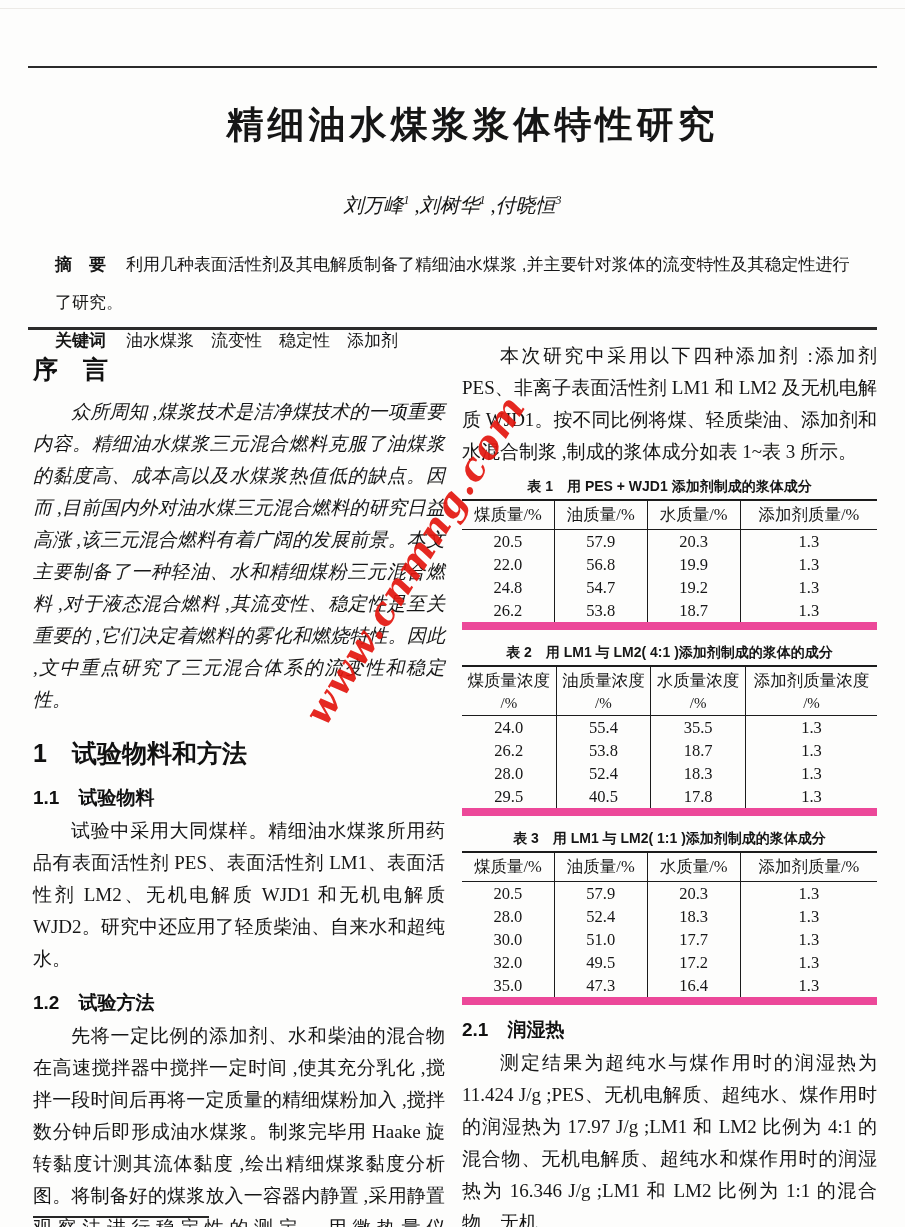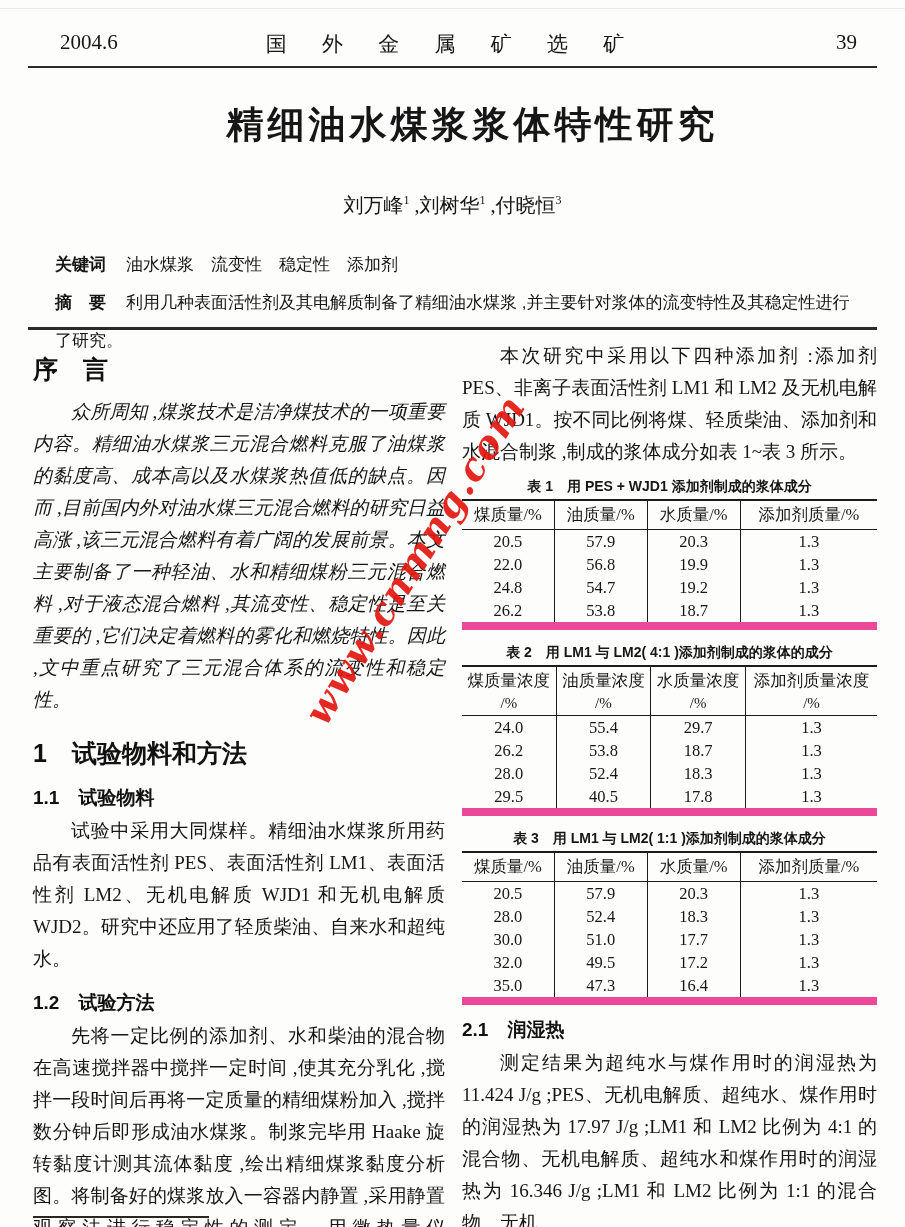--- a/index.html
+++ b/index.html
@@ -12,21 +12,21 @@
   .jheader .issue{position:absolute;left:30px;top:0;}
   .jheader .journal{position:absolute;left:50%;top:0;transform:translateX(-50%);
         white-space:nowrap;letter-spacing:15px;font-size:21px;}
   .jheader .pagenum{position:absolute;right:18px;top:0;}
   .rule-header{position:absolute;top:66px;left:28px;width:849px;height:2px;background:#2b2b2b;}
 
   
   .article-title{position:absolute;top:100px;left:0;width:100%;margin:0;text-align:center;
         font-family:"Liberation Sans","DejaVu Sans",sans-serif;font-weight:bold;
         font-size:37px;letter-spacing:4px;padding-left:20px;}
-  .authors{position:absolute;top:192px;left:0;width:100%;text-align:center;font-size:20px;}
+  .authors{position:absolute;top:192px;left:0;width:100%;text-align:center;font-size:20px;font-style:italic;}
   .authors sup{font-size:12px;}
 
   
   .abstract{position:absolute;top:246px;left:55px;width:800px;
         font-family:"Liberation Sans","DejaVu Sans",sans-serif;font-size:17px;line-height:38px;}
   .abstract .lbl{font-weight:bold;margin-right:20px;}
   .rule-divider{position:absolute;top:327px;left:28px;width:849px;height:3px;background:#2b2b2b;}
 
   
   .col{position:absolute;}
@@ -65,36 +65,31 @@
         transform:rotate(-58deg);pointer-events:none;}
 
   .footnote-rule{position:absolute;left:33px;top:1216px;width:176px;height:2px;background:#262626;}
 </style>
 </head>
 <body>
 
 <div class="page">
   <div class="scan-top"></div>
 
-  <div class="jheader">
-    <span class="issue">2004.6</span>
-    <span class="journal">国 外 金 属 矿 选 矿</span>
-    <span class="pagenum">39</span>
-  </div>
   <div class="rule-header"></div>
 
   <h1 class="article-title">精细油水煤浆浆体特性研究</h1>
   <div class="authors"><span>刘万峰<sup>1</sup></span> ,<span>刘树华<sup>1</sup></span> ,<span>付晓恒<sup>3</sup></span></div>
 
   <div class="abstract">
     <div>
-      <span class="lbl">关键词</span><span>油水煤浆　流变性　稳定性　添加剂</span>
+      <span class="lbl">摘　要</span><span>利用几种表面活性剂及其电解质制备了精细油水煤浆 ,并主要针对浆体的流变特性及其稳定性进行了研究。</span>
     </div>
     <div>
-      <span class="lbl">摘　要</span><span>利用几种表面活性剂及其电解质制备了精细油水煤浆 ,并主要针对浆体的流变特性及其稳定性进行了研究。</span>
+      <span class="lbl">关键词</span><span>油水煤浆　流变性　稳定性　添加剂</span>
     </div>
   </div>
   <div class="rule-divider"></div>
 
   <div class="col col-left">
     <h2 class="sec xu">序　言</h2>
     <p class="body p1">众所周知 ,煤浆技术是洁净煤技术的一项重要内容。精细油水煤浆三元混合燃料克服了油煤浆的黏度高、成本高以及水煤浆热值低的缺点。因而 ,目前国内外对油水煤三元混合燃料的研究日益高涨 ,该三元混合燃料有着广阔的发展前景。本文主要制备了一种轻油、水和精细煤粉三元混合燃料 ,对于液态混合燃料 ,其流变性、稳定性是至关重要的 ,它们决定着燃料的雾化和燃烧特性。因此 ,文中重点研究了三元混合体系的流变性和稳定性。</p>
 
     <h2 class="sec">1　试验物料和方法</h2>
     <h3 class="sub">1.1　试验物料</h3>
@@ -158,21 +153,21 @@
             <th>/%</th>
             <th>/%</th>
             <th>/%</th>
             <th>/%</th>
           </tr>
         </thead>
         <tbody>
           <tr>
             <td>24.0</td>
             <td>55.4</td>
-            <td>29.7</td>
+            <td>35.5</td>
             <td>1.3</td>
           </tr>
           <tr>
             <td>26.2</td>
             <td>53.8</td>
             <td>18.7</td>
             <td>1.3</td>
           </tr>
           <tr>
             <td>28.0</td>

